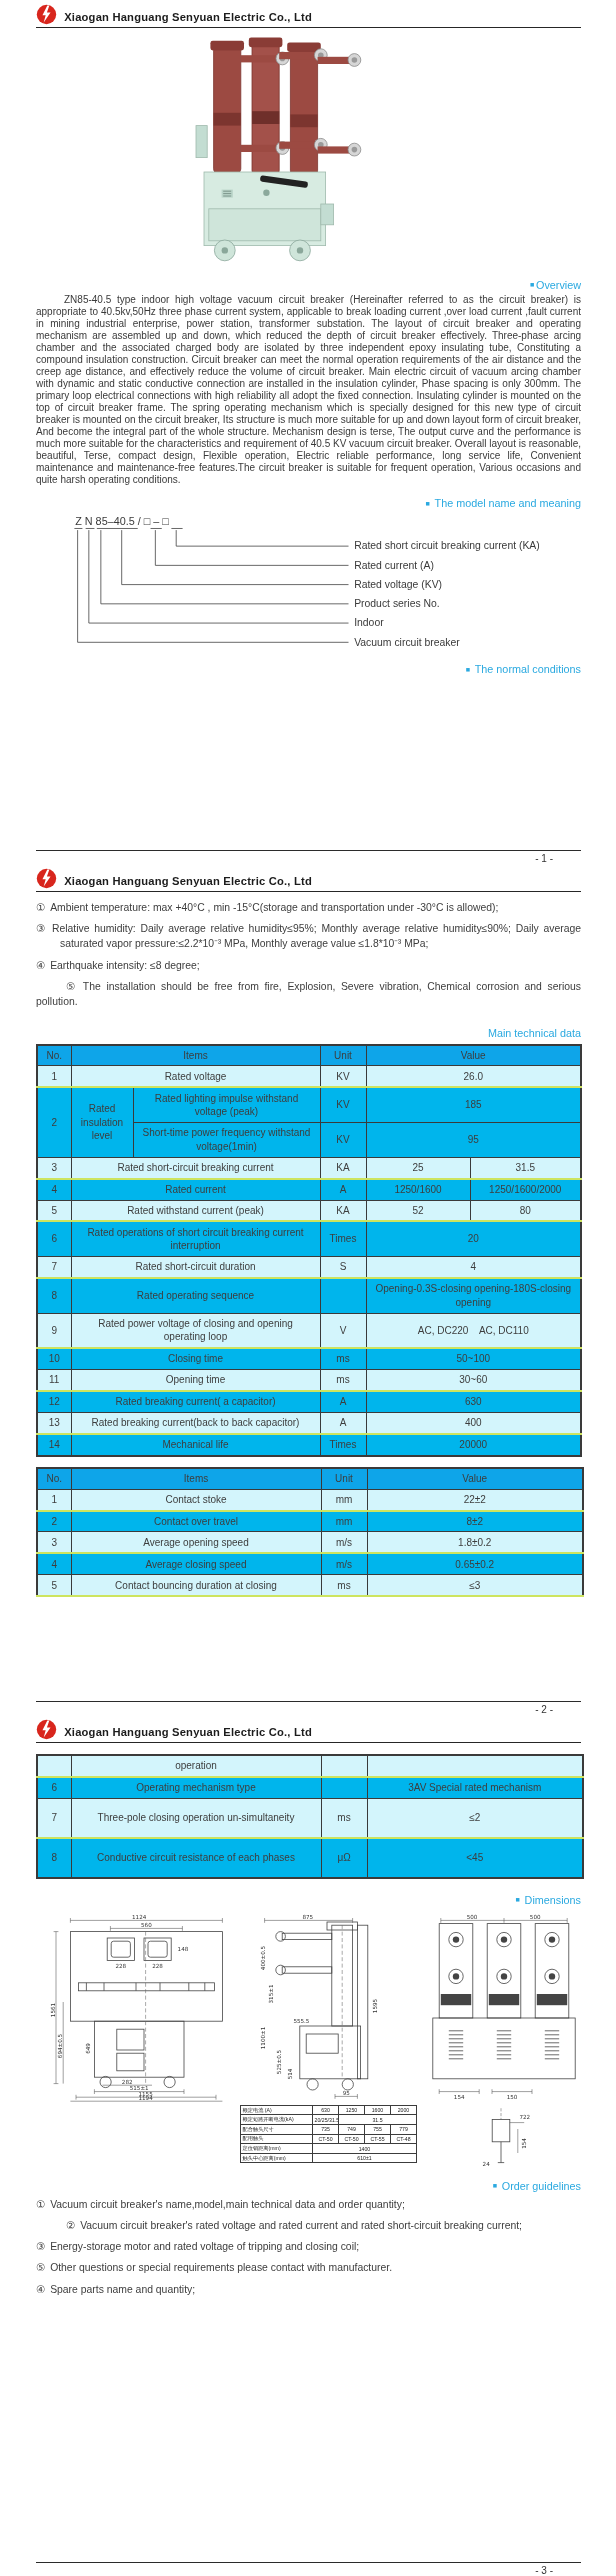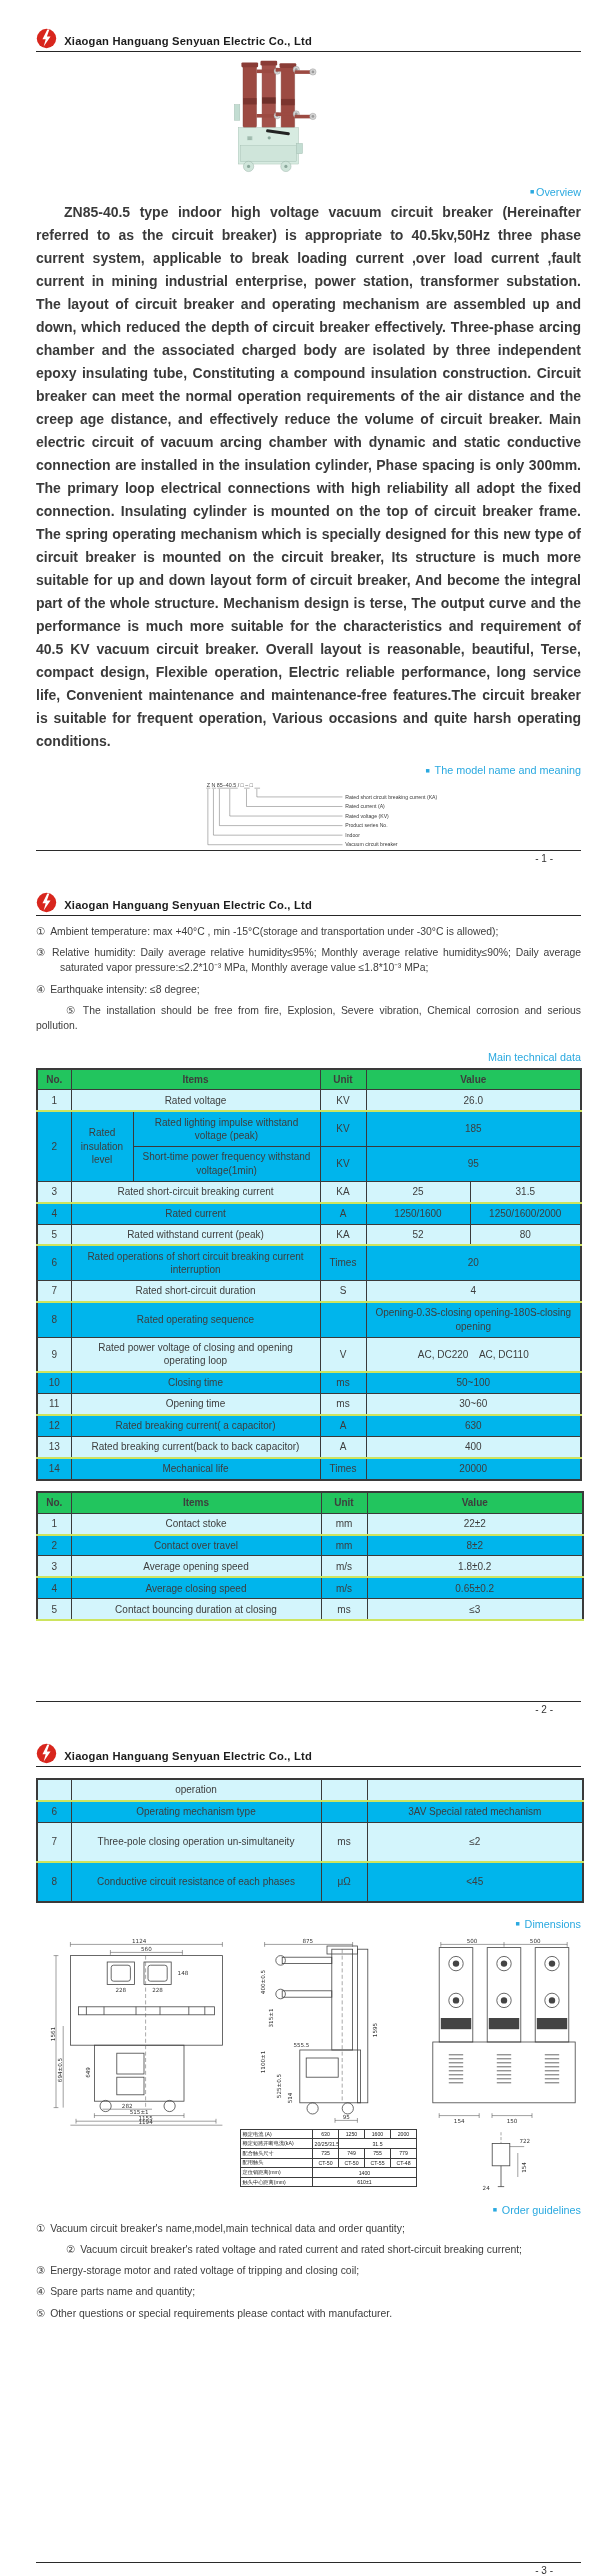--- a/index.html
+++ b/index.html
@@ -1,45 +1,45 @@
 <!DOCTYPE html>
 <html style="font-size:13px"><head>
 <meta charset="utf-8">
 <style>
   html,body{margin:0;padding:0;background:#fff;}
   body{width:617px;font-family:"Liberation Sans",sans-serif;color:#3d3d3d;}
   .page{display:flex;flex-direction:column;overflow:hidden;box-sizing:border-box;}
   .p1{height:864px;} .p2{height:851px;} .p3{height:861px;}
 
-  .hdr{display:flex;align-items:center;gap:7.2px;margin:28px 36px 0 36px;text-align:center;}
+  .hdr{display:flex;align-items:center;gap:7.2px;margin:4px 36px 0 36px;text-align:center;}
   .hdr .cname{font-size:11.2px;font-weight:bold;color:#1c1c1c;letter-spacing:0.2px;padding-top:4.8px;}
   .hdr-rule{border-bottom:1.6px solid #262626;margin:1.6px 36px 0 36px;}
 
   .figure{margin:8px 0 0 172px;}
 
   .sec{color:#2aa9e0;font-size:10.8px;margin:11.2px 36px 0 36px;text-align:right;}
   .sec .blt{font-size:7.2px;vertical-align:1.6px;margin-right:1.6px;}
   .sec.sp .blt{margin-right:4.8px;}
 
-  .para{margin:3.2px 36px 0 36px;font-size:14px;line-height:23px;text-align:justify;text-indent:28px;color:#3a3a3a;font-weight:bold;}
+  .para{margin:3.2px 36px 0 36px;font-size:10px;line-height:12px;text-align:justify;text-indent:28px;color:#3a3a3a;}
 
   .model-diagram{margin:4.8px 0 0 72px;display:block;}
 
   .clist{margin:8px 0 0 0;}
   .clist p{margin:0 36px 5.6px 60px;text-indent:-24px;font-size:10.4px;line-height:15.6px;text-align:justify;}
   .clist p.flush{margin-left:36px;text-indent:30px;}
   .cnum{margin-right:4.8px;}
 
   table.dt{border-collapse:collapse;margin:4.8px 36px 0 36px;table-layout:fixed;width:545px;font-size:10px;}
   table.dt td{border:1.2px solid #3a3a3a;padding:3.2px 4.8px;line-height:13.6px;text-align:center;overflow:hidden;}
   table.dt td.l{text-align:center;}
   table.dt{border:2px solid #3a3a3a;}
   tr.bl td{background:#00b5ec;}
   tr.lt td{background:#d3f5fc;border-bottom:2px solid #cde45f;}
-  tr.hrow td{background:#22c55e;font-weight:bold;}
+  tr.hrow td{background:#0ea5e9;font-weight:normal;}
   .tall td{height:32px;}
 
   .pgfoot{margin-top:auto;}
   .pgfoot .rule{border-top:1.6px solid #2b2b2b;margin:0 36px;}
   .pgfoot .num{text-align:right;padding:2.4px 64px 0 0;font-size:10px;color:#333;}
 
   .drawings{position:relative;height:255px;margin:8px 36px 0 40px;}
   .dv{position:absolute;top:0;}
   .dv.front{left:8px;} .dv.side{left:215px;} .dv.rear{left:375px;}
   .spec-tbl{position:absolute;left:200px;top:191px;border-collapse:collapse;font-size:5.2px;table-layout:fixed;width:175px;color:#222;}
@@ -148,20 +148,21 @@
     <g font-size="13" fill="#3a3a3a">
       <text x="352" y="44">Rated short circuit breaking current (KA)</text>
       <text x="352" y="68">Rated current (A)</text>
       <text x="352" y="92">Rated voltage (KV)</text>
       <text x="352" y="116">Product series No.</text>
       <text x="352" y="140">Indoor</text>
       <text x="352" y="164">Vacuum circuit breaker</text>
     </g>
   </svg>
 
+  <div class="sec sp"><span class="blt">■</span><span>The normal conditions</span></div>
 
   <div class="pgfoot">
     <div class="rule"></div>
     <div class="num">- 1 -</div>
   </div>
 </div>
 
 <div class="page p2">
   <div class="hdr">
     <svg width="21" height="21" viewBox="0 0 26 26">
@@ -626,22 +627,22 @@
       <text class="dtxt" x="12" y="76">24</text>
     </svg>
   </div>
 
   <div class="sec sp" style="margin-top:11.2px"><span class="blt">■</span><span>Order guidelines</span></div>
 
   <div class="clist" style="margin-top:4.8px">
     <p><span class="cnum">①</span><span>Vacuum circuit breaker's name,model,main technical data and order quantity;</span></p>
     <p class="flush"><span class="cnum">②</span><span>Vacuum circuit breaker's rated voltage and rated current and rated short-circuit breaking current;</span></p>
     <p><span class="cnum">③</span><span>Energy-storage motor and rated voltage of tripping and closing coil;</span></p>
+    <p><span class="cnum">⑤</span><span>Other questions or special requirements please contact with manufacturer.</span></p>
     <p><span class="cnum">④</span><span>Spare parts name and quantity;</span></p>
-    <p><span class="cnum">⑤</span><span>Other questions or special requirements please contact with manufacturer.</span></p>
   </div>
 
   <div class="pgfoot">
     <div class="rule"></div>
     <div class="num">- 3 -</div>
   </div>
 </div>
 
 
 </body></html>

